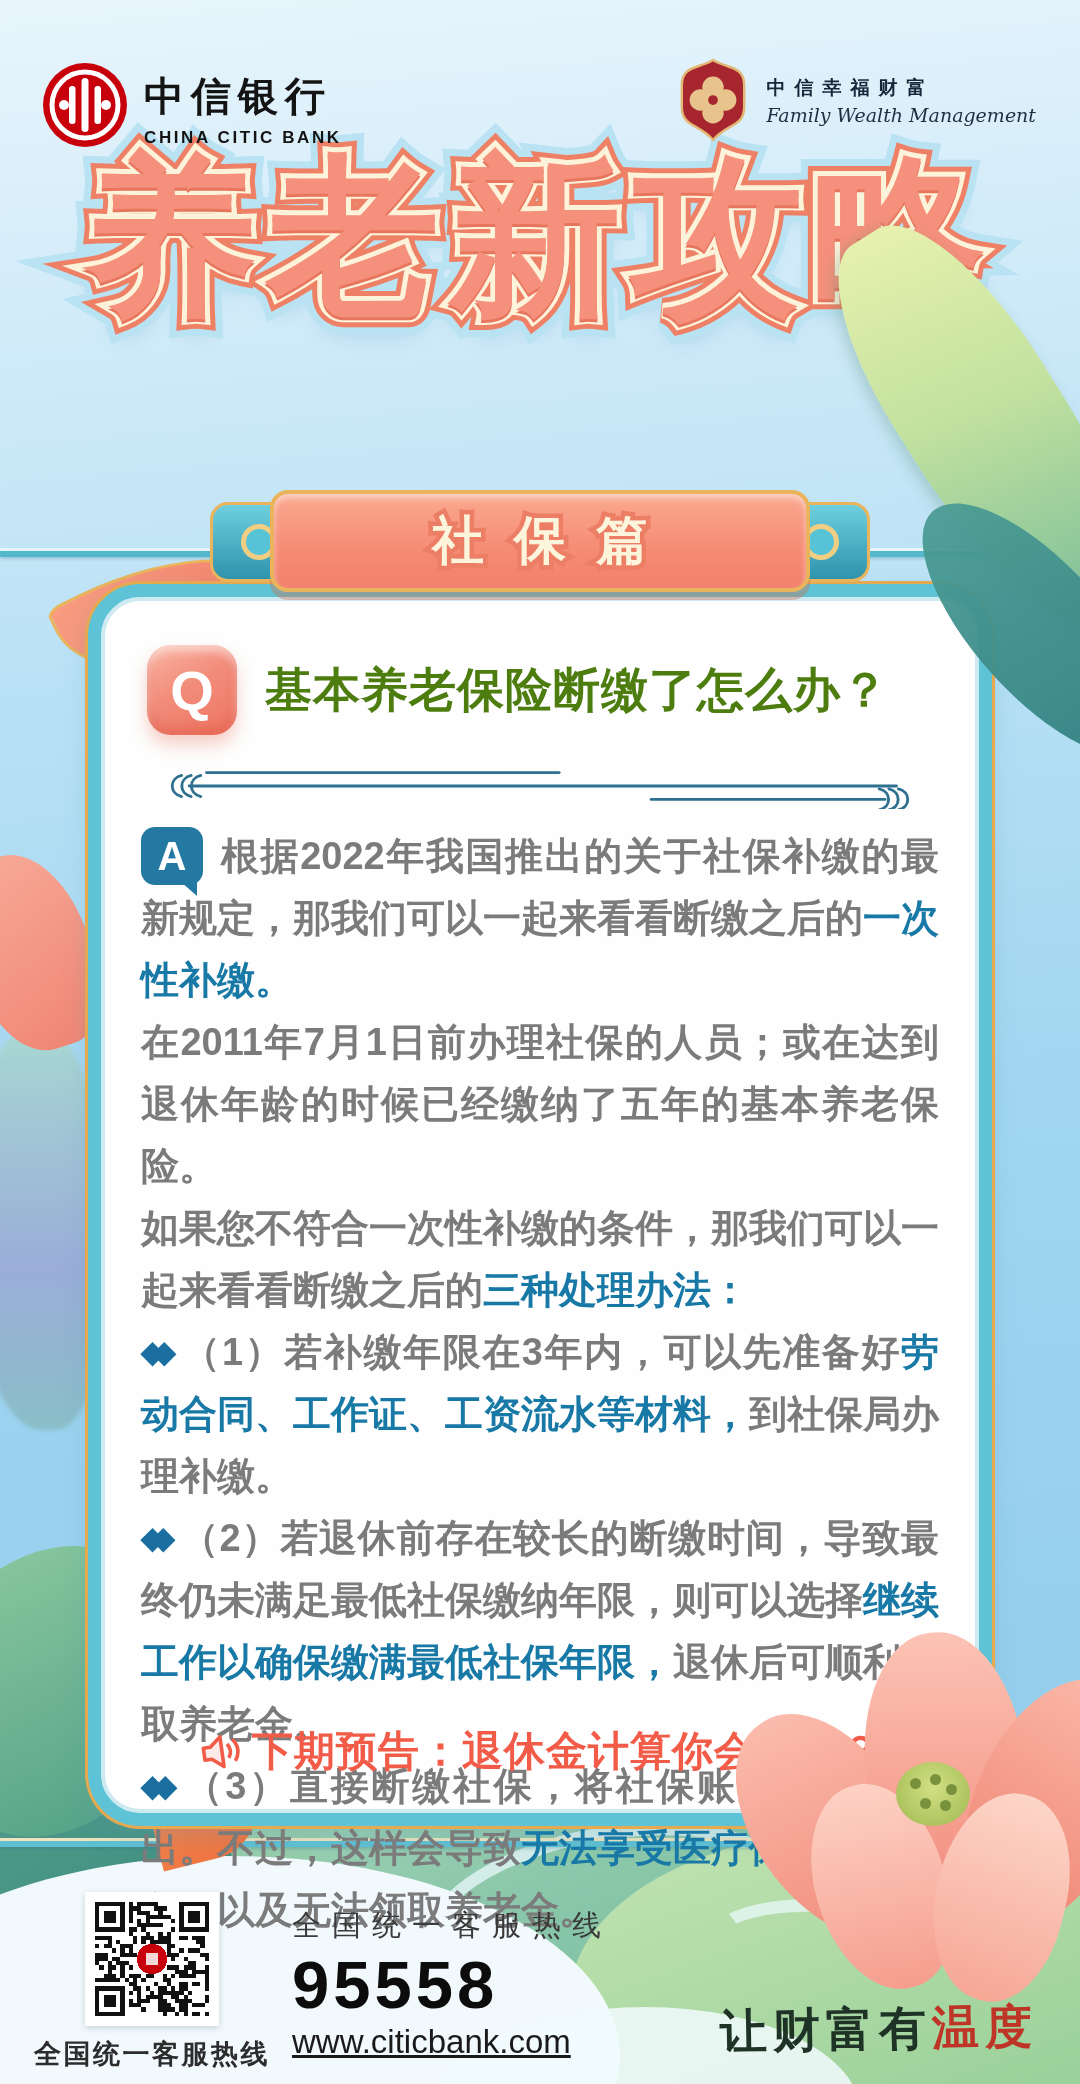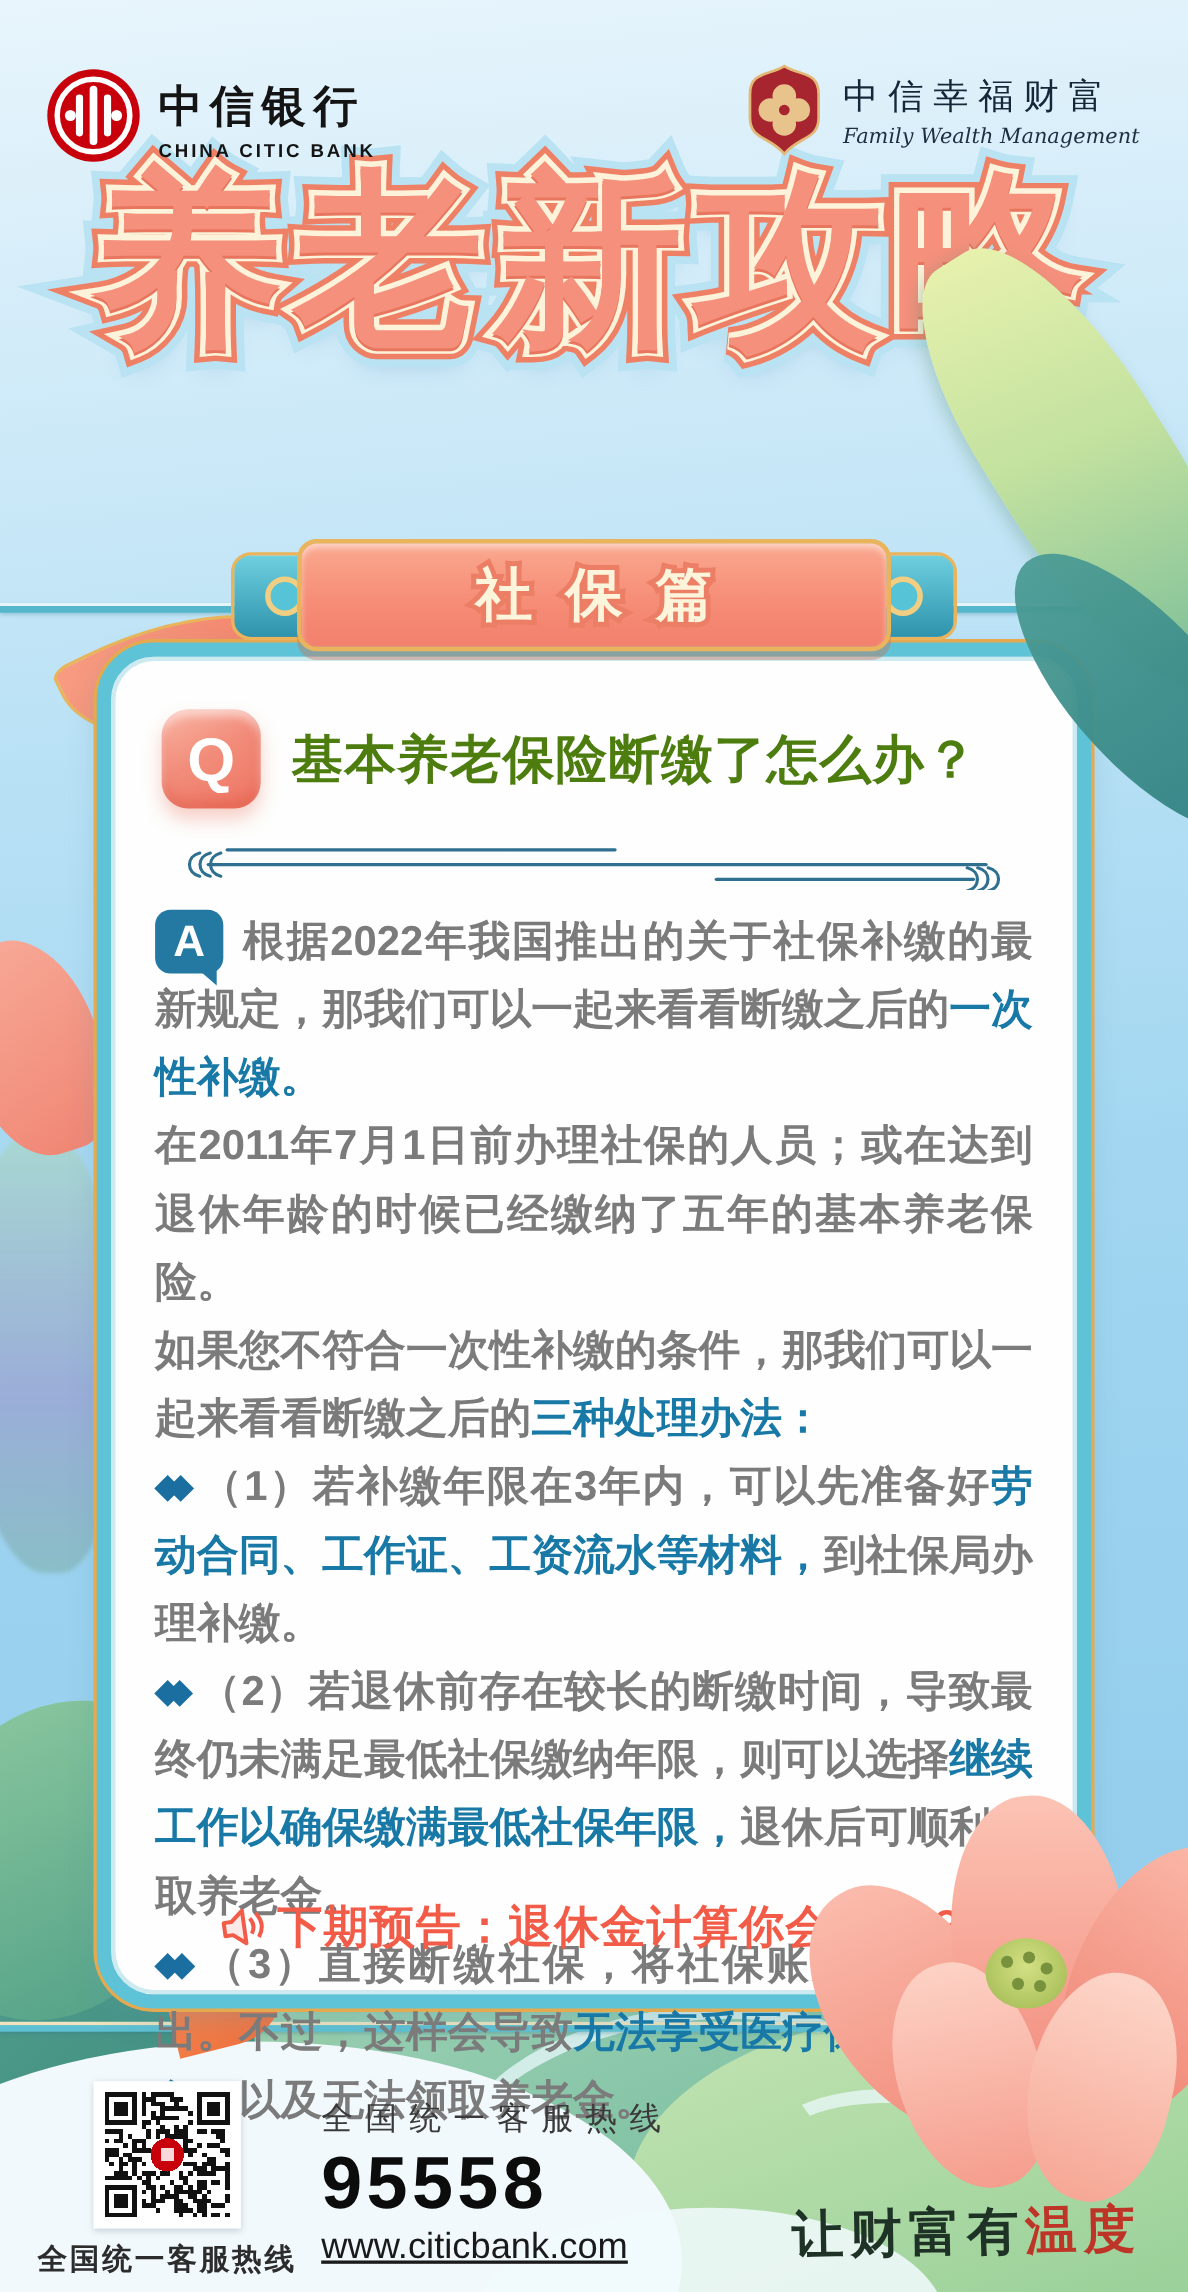--- a/index.html
+++ b/index.html
@@ -6,21 +6,21 @@
   html,body { width:1080px; }
   body { font-family:"Liberation Sans", sans-serif; }
   .page { position:relative; width:1080px; height:2084px; overflow:hidden;
     background:linear-gradient(175deg,#e8f5fc 0%,#d3ecf9 14%,#b9e1f5 32%,#a3d7f1 52%,#9bd2ef 66%,#8ecbea 100%); }
 
   
   .hdr-left { position:absolute; left:42px; top:62px; display:flex; align-items:flex-end; gap:16px; z-index:9; }
   .hdr-left .txt .cn { font-size:40px; font-weight:700; color:#141414; letter-spacing:7px; }
   .hdr-left .txt .en { font-size:17px; font-weight:600; color:#141414; letter-spacing:2.6px; margin-top:4px; }
   .hdr-right { position:absolute; right:44px; top:56px; display:flex; align-items:center; gap:14px; z-index:9; }
-  .hdr-right .txt .cn { font-size:32px; font-weight:400; color:#15283a; letter-spacing:9px; }
+  .hdr-right .txt .cn { font-size:19px; font-weight:700; color:#15283a; letter-spacing:9px; }
   .hdr-right .txt .en { font-size:19px; font-style:italic; font-family:"DejaVu Serif", serif; color:#1d2f40; margin-top:3px; }
 
   
   .title-wrap { position:absolute; top:142px; left:0; width:100%; text-align:center; z-index:4; }
   .title-stack { position:relative; display:inline-block; font-size:172px; font-weight:900;
                  letter-spacing:10px; line-height:1.1; white-space:nowrap; }
   .title-stack span { display:block; }
   .title-stack .lyr { position:absolute; left:0; top:0; }
   .t-glow  { position:static !important; color:#b9e2f2; -webkit-text-stroke:34px #b9e2f2;
              text-shadow:0 14px 22px rgba(100,160,200,.45); }

